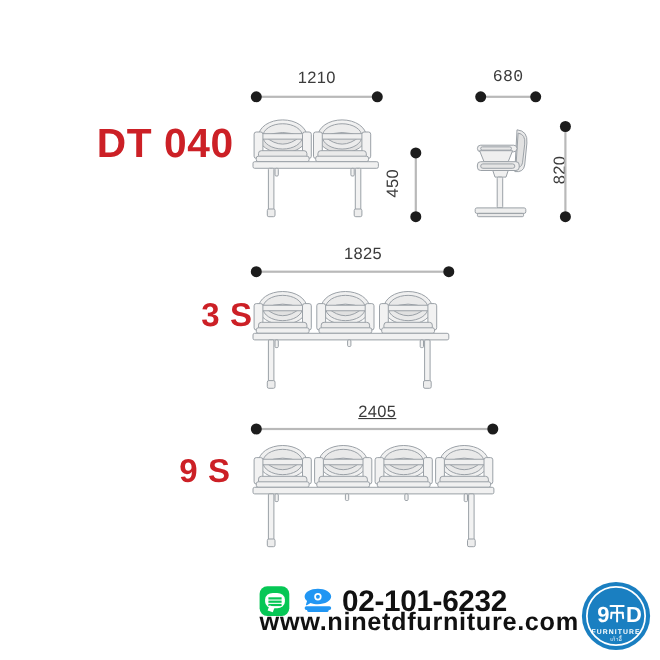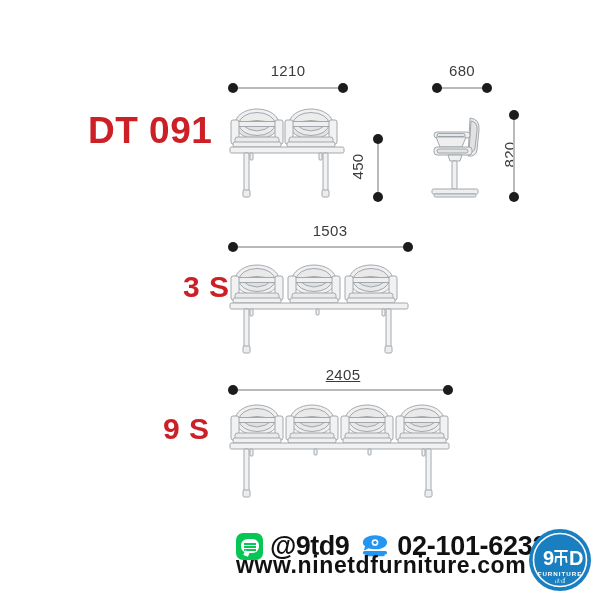--- a/index.html
+++ b/index.html
@@ -221,28 +221,28 @@
 
 <div id="sheet">
 
   <div class="dim-h-text" style="left:243px; top:62px; width:90px;">1210</div>
   <div class="dim-h" style="left:228px; top:82px; width:120px;">
     <div class="dim-rule"></div>
     <div class="dot left"></div>
     <div class="dot right"></div>
   </div>
 
-  <div class="dim-h-text" style="left:424px; top:62px; width:76px;">680</div>
+  <div class="dim-h-text" style="left:424px; top:62px; width:76px;font-family:Liberation Mono, monospace;">680</div>
   <div class="dim-h" style="left:432px; top:82px; width:60px;">
     <div class="dim-rule"></div>
     <div class="dot left"></div>
     <div class="dot right"></div>
   </div>
 
-  <div class="model-label" id="label-dt091">DT 091</div>
+  <div class="model-label" id="label-dt091">DT 040</div>
 
   <svg class="drawing" style="left:228px; top:104px;" width="120" height="100" viewBox="0 0 120 100">
     <defs>
       <linearGradient id="padGrad" x1="0" y1="0" x2="0" y2="1">
         <stop offset="0%" stop-color="#f3f3f3"></stop>
         <stop offset="100%" stop-color="#dedede"></stop>
       </linearGradient>
     </defs>
     <g fill="none" stroke="#9aa0a6" stroke-width="0.9" stroke-linejoin="round">
 
@@ -308,21 +308,21 @@
     </g>
   </svg>
 
   <div class="dim-v-text" style="left:489px; top:146px; width:40px; text-align:center;">820</div>
   <div class="dim-v" style="left:508px; top:110px; height:92px;">
     <div class="dim-rule"></div>
     <div class="dot top"></div>
     <div class="dot bottom"></div>
   </div>
 
-  <div class="dim-h-text" style="left:290px; top:222px; width:80px;">1503</div>
+  <div class="dim-h-text" style="left:290px; top:222px; width:80px;">1825</div>
   <div class="dim-h" style="left:228px; top:241px; width:185px;">
     <div class="dim-rule"></div>
     <div class="dot left"></div>
     <div class="dot right"></div>
   </div>
 
   <div class="model-label" id="label-3s">3 S</div>
 
   <svg class="drawing" style="left:228px; top:258px;" width="185" height="102" viewBox="0 0 185 102">
     <g fill="none" stroke="#9aa0a6" stroke-width="0.9" stroke-linejoin="round">
@@ -437,21 +437,20 @@
       <span class="line-icon">
         <span class="bubble">
           <span class="bars">
             <i></i>
               <i></i>
               <i></i>
           </span>
         </span>
       </span>
 
-      <span id="line-id">@9td9</span>
 
       <svg class="phone-icon" viewBox="0 0 32 28">
         <g fill="#2196f3">
           <path d="M16 2.5c-7 0-13 3.2-13 7.6 0 1.7 0.9 3.1 2.4 4.2l-1.1 3.4c-0.2 0.6 0.4 1.1 0.9 0.8l3.6-2.1c2.1 0.8 4.6 1.2 7.2 1.2 7 0 13-3.2 13-7.5S23 2.5 16 2.5z"></path>
           <circle cx="16" cy="10.2" r="3.6" fill="#ffffff"></circle>
           <circle cx="16" cy="10.2" r="1.9" fill="#2196f3"></circle>
           <rect x="3" y="19.5" width="26" height="3.6" rx="1.8"></rect>
           <rect x="5.5" y="22.5" width="21" height="2.6" rx="1.3"></rect>
         </g>
       </svg>

